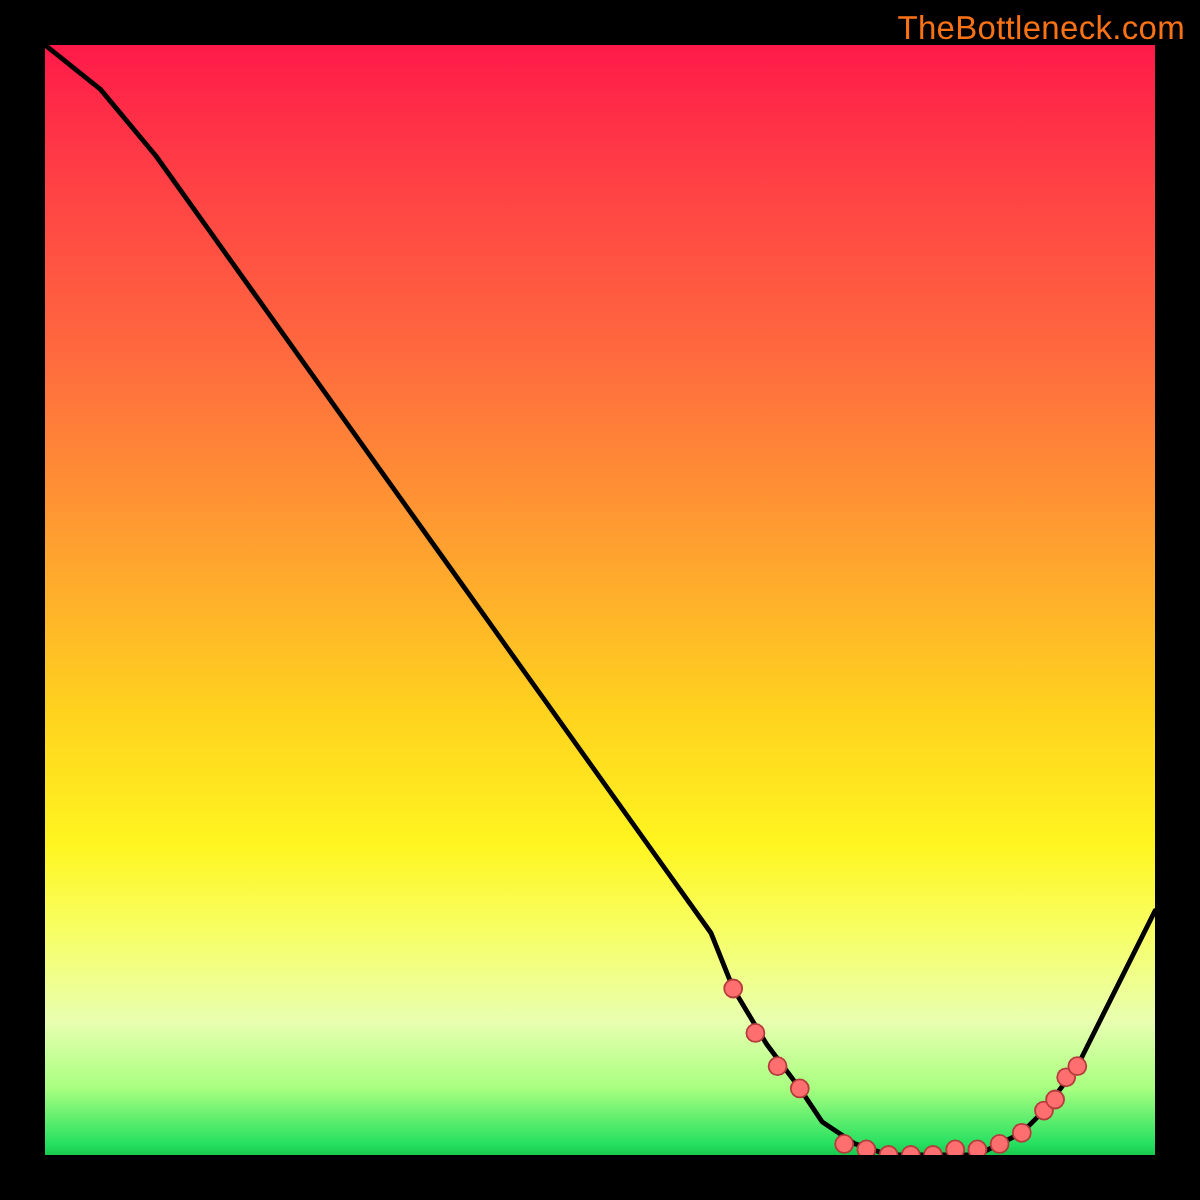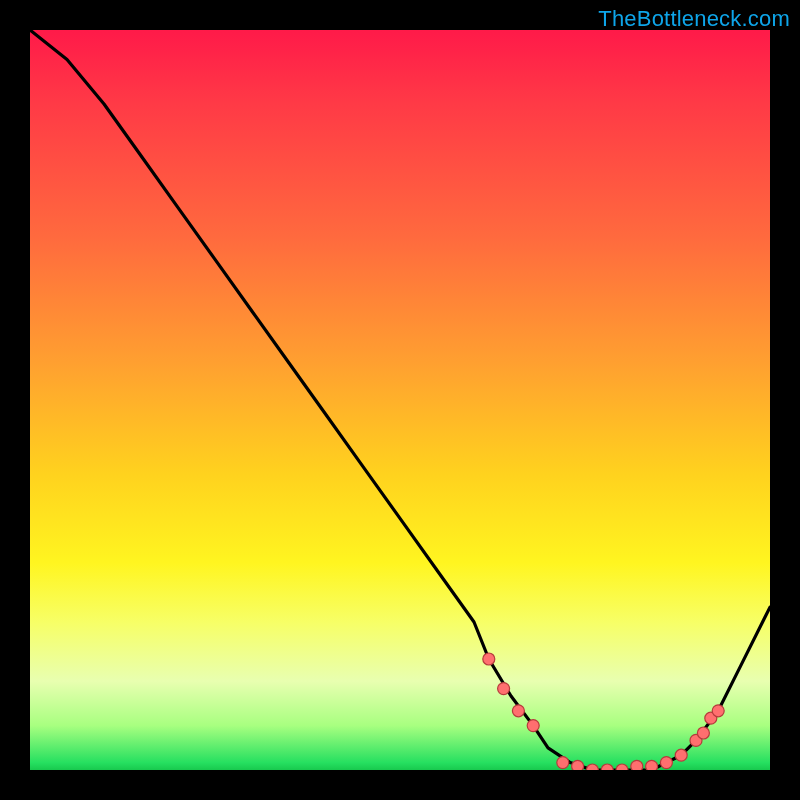--- a/index.html
+++ b/index.html
@@ -14,21 +14,21 @@
   .frame {
     position: relative;
     width: 800px;
     height: 800px;
     background: #000;
   }
   .watermark {
     position: absolute;
     top: 6px;
     right: 10px;
-    color: #0ea5e9;
+    color: #f97316;
     font-size: 22px;
     font-weight: 500;
     letter-spacing: 0.2px;
     z-index: 30;
   }
   .plot-area {
     position: absolute;
     left: 30px;
     top: 30px;
     width: 740px;

